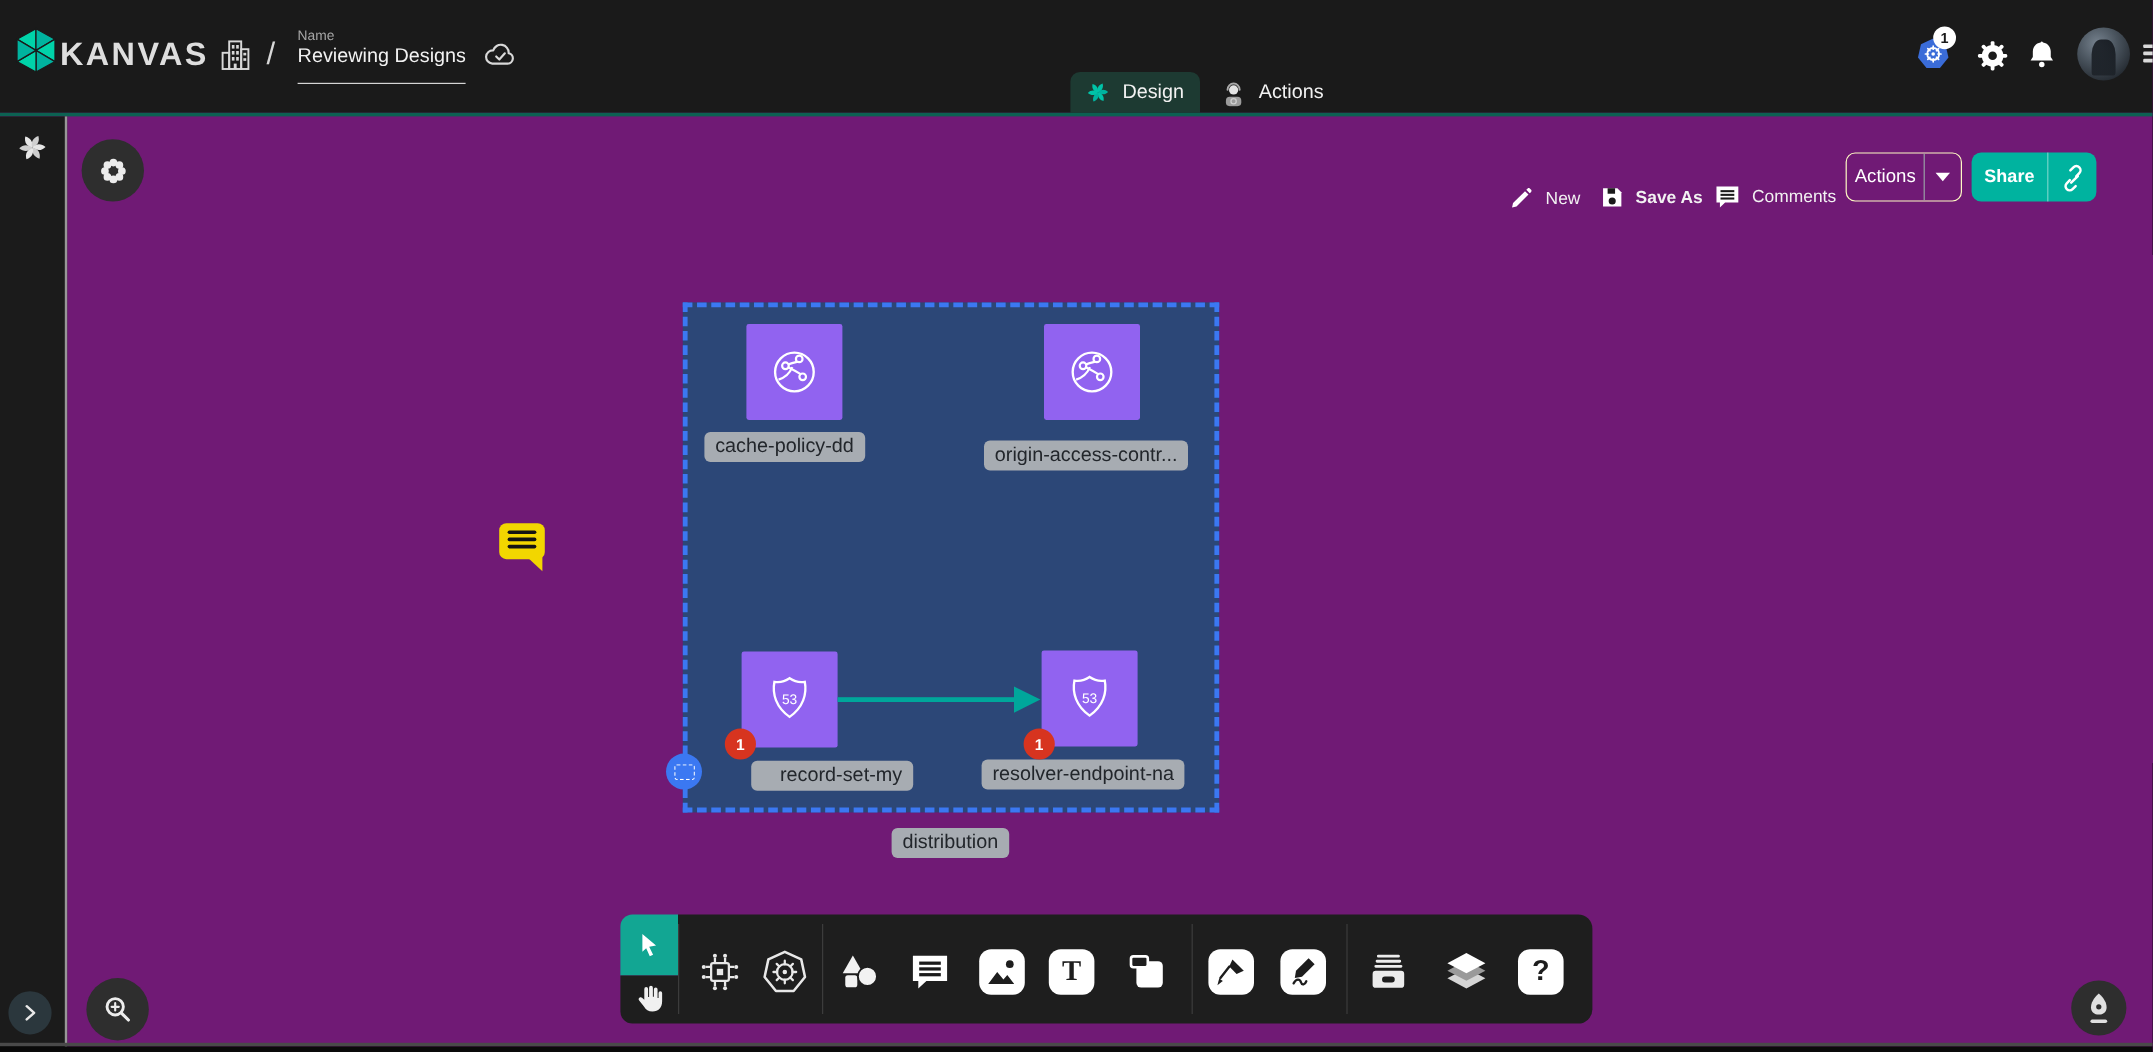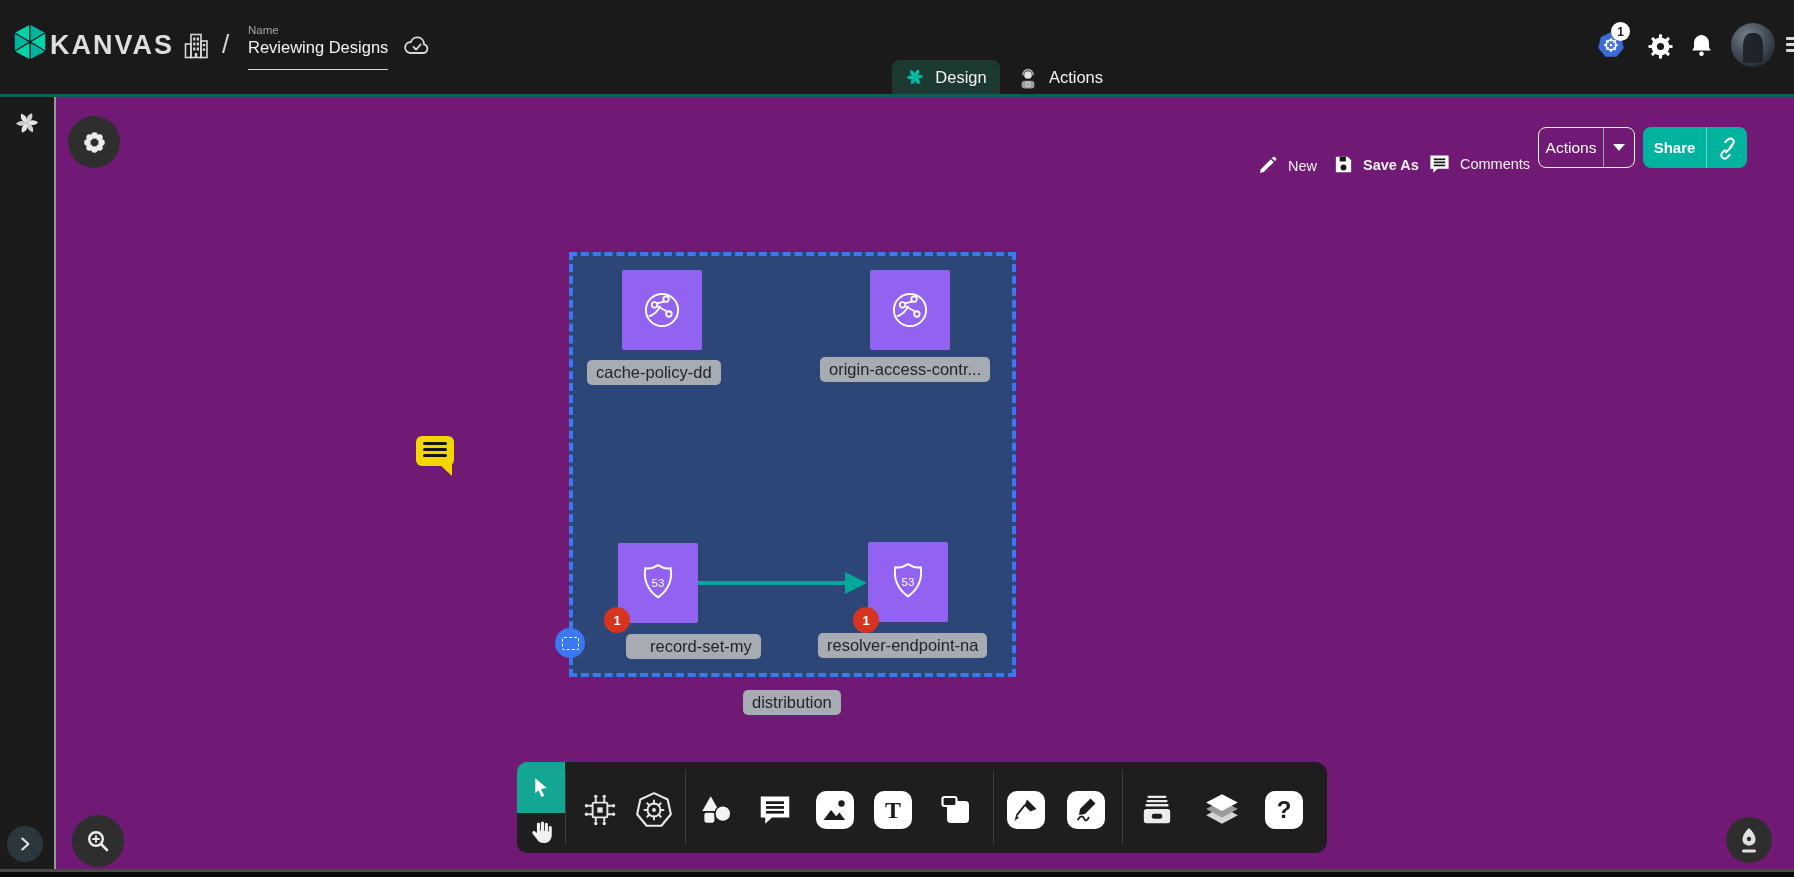--- a/index.html
+++ b/index.html
@@ -305,21 +305,21 @@
     <svg width="46" height="46" viewBox="0 0 40 40">
       <path d="M20 4.5 c3.2 2.2 7.6 3.2 11 2.6 c1.7 8.8-1.2 18.6-11 25.4 c-9.8-6.8-12.7-16.6-11-25.4 c3.4 0.6 7.8-0.4 11-2.6 z" fill="none" stroke="#FFFFFF" stroke-width="1.7"></path>
       <text x="20" y="23.5" text-anchor="middle" font-size="10" fill="#FFFFFF" font-family="Liberation Sans, sans-serif">53</text>
     </svg>
   </div>
 
   <div class="abs edge-line" style="left:698px;top:581px;width:150px;"></div>
   <div class="abs edge-head" style="left:845px;top:572px;"></div>
 
   <div class="abs nlabel" style="left:587px;top:360px;">cache-policy-dd</div>
-  <div class="abs nlabel" style="left:820px;top:357px;">origin-access-contr...</div>
+  <div class="abs nlabel" style="left:820px;top:367px;">origin-access-contr...</div>
   <div class="abs nlabel" style="left:626px;top:634px;padding-left:24px;">record-set-my</div>
   <div class="abs nlabel" style="left:818px;top:633px;">resolver-endpoint-na</div>
   <div class="abs nlabel" style="left:743px;top:690px;">distribution</div>
 
   <div class="abs badge-red" style="left:604px;top:607px;">1</div>
   <div class="abs badge-red" style="left:853px;top:607px;">1</div>
 
   <div class="abs circle-btn group-handle">
     <div class="handle-glyph"></div>
   </div>

